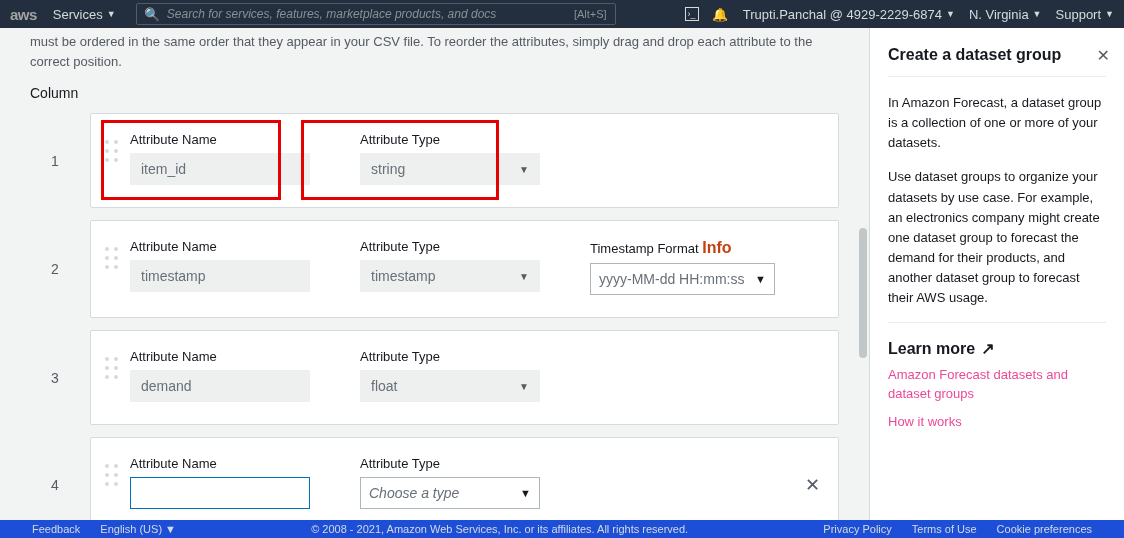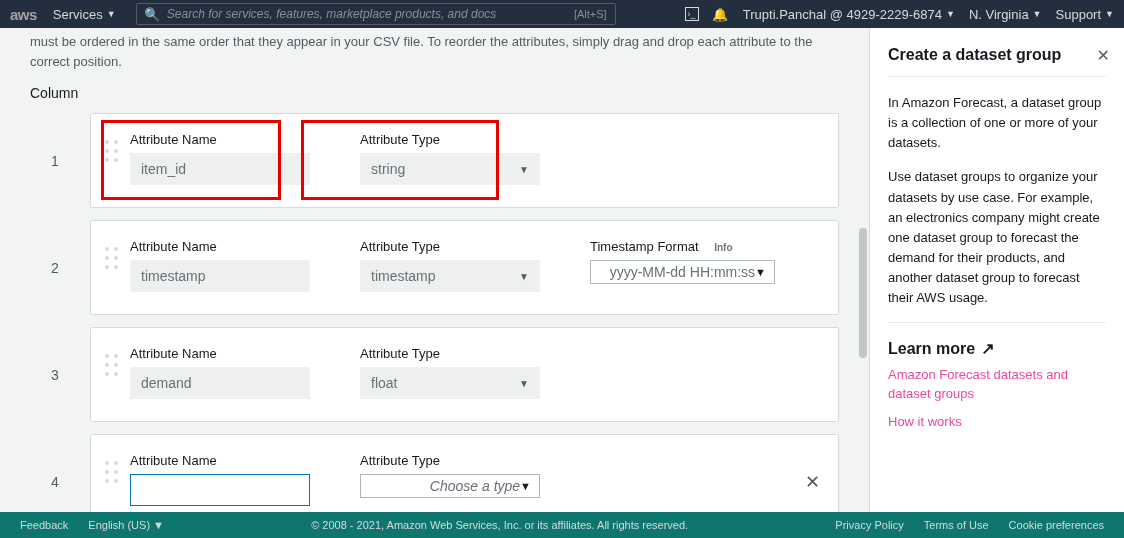--- a/index.html
+++ b/index.html
@@ -22,36 +22,36 @@
 .drag{display:grid;grid-template-columns:6px 6px;grid-auto-rows:6px;gap:3px;margin:8px 10px 0 6px;}
 .drag i{width:4px;height:4px;border-radius:50%;background:#d5dbdb;display:block;}
 .fields{display:flex;gap:50px;flex:1;}
 .field{display:flex;flex-direction:column;gap:6px;width:180px;}
 .field.wide{width:185px;}
 .field label{font-size:13px;color:#16191f;}
 .ro-input{background:#eef0f0;border:1px solid #eef0f0;color:#687078;padding:2px 10px;height:32px;font-size:14px;display:flex;align-items:center;justify-content:space-between;}
 .ro-input .dd{color:#545b64;font-size:10px;}
 .text-input{border:1px solid #aab7b8;height:32px;padding:4px 8px;font-size:14px;width:100%;}
 .text-input.active{border:1px solid #0073bb;outline:none;}
-.sel{border:1px solid #aab7b8;height:24px;padding:4px 8px;font-size:14px;display:flex;align-items:center;justify-content:flex-end;color:#687078;background:#fff;}
+.sel{border:1px solid #aab7b8;height:32px;padding:4px 8px;font-size:14px;display:flex;align-items:center;justify-content:space-between;color:#687078;background:#fff;}
 .sel.ph{font-style:italic;}
 .sel .dd{color:#16191f;font-size:11px;}
 .hl{position:absolute;border:3px solid #e60000;pointer-events:none;}
 .close-row{position:absolute;right:18px;top:50%;transform:translateY(-50%);color:#545b64;font-size:18px;cursor:pointer;}
-.info-link{color:#737373;font-size:10px;font-weight:600;margin-left:12px;}
+.info-link{color:#c2410c;font-size:16px;font-weight:600;}
 .sidepanel{width:255px;border-left:1px solid #d5dbdb;background:#fff;padding:18px 18px;overflow-y:auto;position:relative;}
 .sidepanel h2{font-size:16px;font-weight:700;margin-bottom:12px;}
 .sp-close{position:absolute;right:14px;top:18px;color:#545b64;font-size:16px;cursor:pointer;}
 .sidepanel .divider{border-top:1px solid #eaeded;margin:12px 0 16px 0;}
 .sidepanel p{font-size:13px;line-height:1.55;color:#16191f;margin-bottom:14px;}
 .learn{font-size:16px;font-weight:700;display:flex;align-items:center;gap:6px;margin:10px 0 8px 0;}
 .links a{display:block;color:#ec4899;text-decoration:none;font-size:13px;margin-bottom:10px;line-height:1.4;}
 .scrollshadow{position:absolute;right:0;top:0;bottom:0;width:14px;}
 .scrollbar-thumb{position:absolute;right:2px;top:200px;width:8px;height:130px;background:#c1c6c8;border-radius:4px;}
-.footer{background:#0f766e;color:#d5dbdb;font-size:11px;height:26px;display:flex;align-items:center;padding:0 20px;gap:20px;position:fixed;bottom:0;left:0;right:0;}
+.footer{background:#1d4ed8;color:#d5dbdb;font-size:11px;height:18px;display:flex;align-items:center;padding:0 32px;gap:20px;position:fixed;bottom:0;left:0;right:0;}
 .footer .fspacer{flex:1;text-align:center;}
 .icon-sq{width:14px;height:14px;border:1px solid #d5dbdb;display:inline-flex;align-items:center;justify-content:center;font-size:9px;}
 </style>
 </head>
 <body>
 
 <div class="topbar">
   <span class="logo">aws</span>
   <div class="services">
     <span>Services</span>

